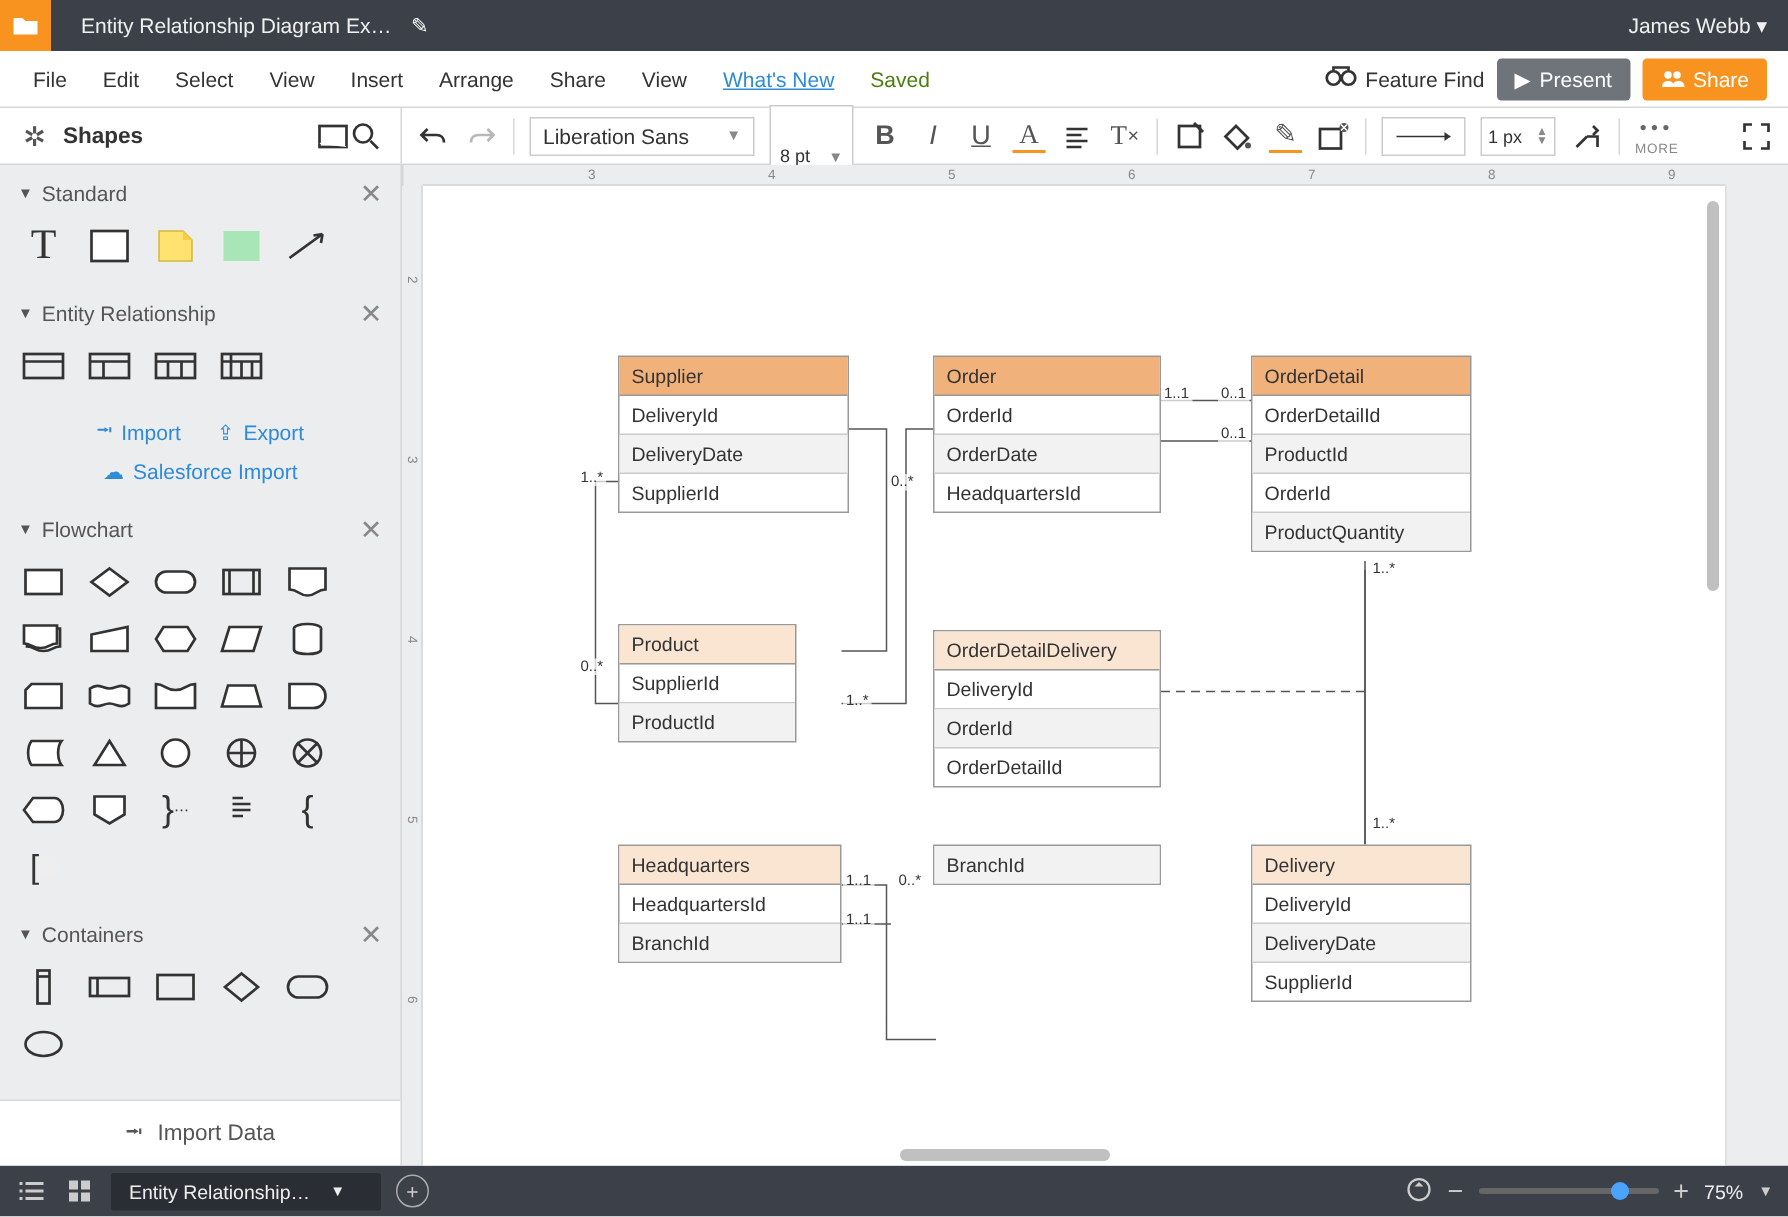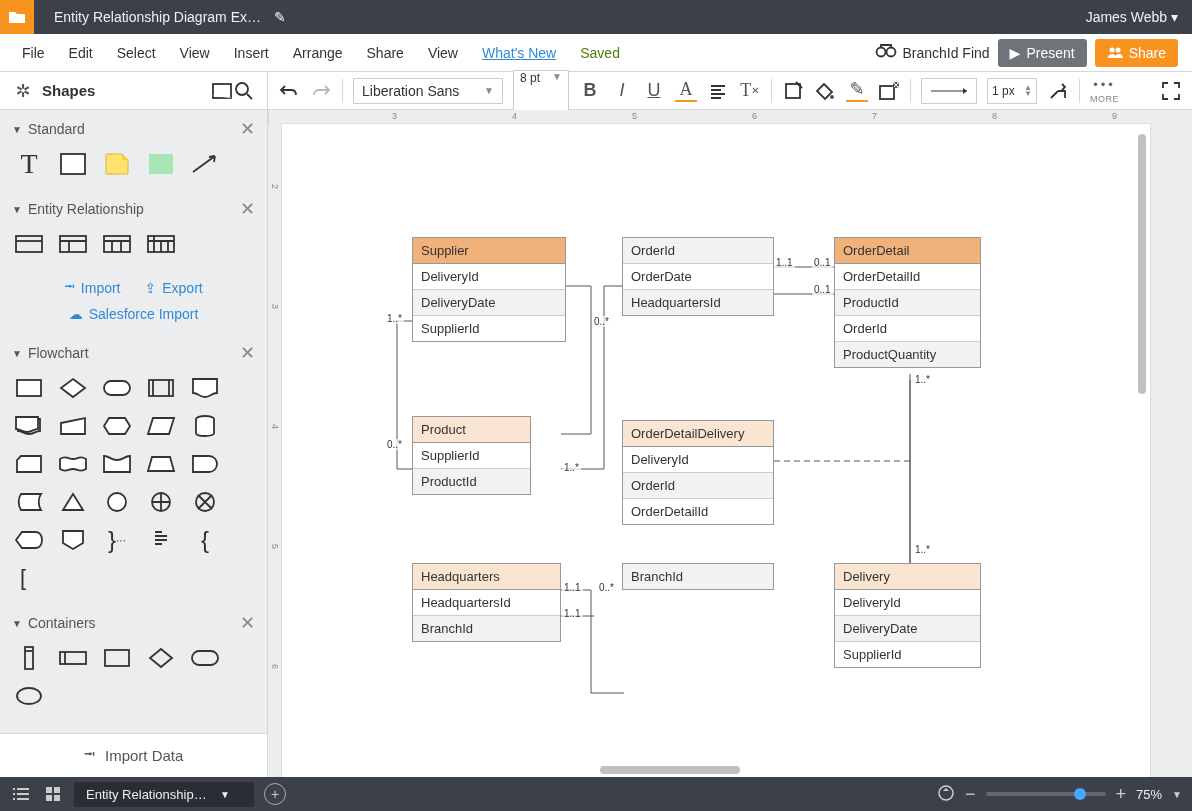--- a/index.html
+++ b/index.html
@@ -19,21 +19,21 @@
 .btn-gray{background:#6f737a;color:#fff;border-radius:3px;padding:6px 12px;display:flex;align-items:center;gap:6px;font-size:14px;font-weight:500}
 .btn-orange{background:#f7931e;color:#fff;border-radius:3px;padding:6px 12px;display:flex;align-items:center;gap:6px;font-size:14px;font-weight:500}
 .toolbar{height:38px;border-bottom:1px solid #d6d6d6;display:flex;align-items:center}
 .toolbar .left-section{width:268px;height:100%;display:flex;align-items:center;padding:0 12px;border-right:1px solid #d6d6d6}
 .toolbar .left-section .shapes-label{font-weight:600;font-size:15px;margin-left:8px}
 .toolbar .left-section .spacer{flex:1}
 .toolbar .right-section{flex:1;display:flex;align-items:center;padding:0 10px;gap:10px}
 .tb-icon{width:22px;height:22px;display:flex;align-items:center;justify-content:center;color:#555;font-size:18px}
 .divider{width:1px;height:24px;background:#d6d6d6}
 .font-select{border:1px solid #ccc;height:26px;width:150px;padding:0 8px;font-size:14px;display:flex;align-items:center;justify-content:space-between;background:#fff}
-.size-select{border:1px solid #ccc;height:42px;width:56px;padding:0 6px;font-size:12px;display:flex;align-items:flex-start;justify-content:space-between;background:#fff}
+.size-select{border:1px solid #ccc;height:42px;width:56px;padding:0 6px;font-size:12px;display:flex;align-items:flex-end;justify-content:space-between;background:#fff}
 .line-select{border:1px solid #ccc;height:26px;width:56px;display:flex;align-items:center;justify-content:center;background:#fff}
 .px-select{border:1px solid #ccc;height:26px;width:50px;padding:0 4px;font-size:12px;display:flex;align-items:center;justify-content:space-between;background:#fff}
 .more-label{font-size:9px;color:#888;letter-spacing:0.5px}
 .more-stack{display:flex;flex-direction:column;align-items:center;gap:2px}
 .text-style{font-family:"Times New Roman",serif;font-size:18px}
 .main{display:flex;height:667px}
 .sidebar{width:268px;background:#ecedee;border-right:1px solid #d6d6d6;overflow-y:auto;position:relative}
 .panel-header{display:flex;align-items:center;padding:8px 12px;font-size:14px;color:#555;cursor:pointer}
 .panel-header .tri{font-size:10px;margin-right:6px}
 .panel-header .close-x{margin-left:auto;font-size:18px;color:#888}
@@ -101,21 +101,21 @@
   <div class="mitem">View</div>
   <div class="mitem link">What's New</div>
   <div class="mitem saved">Saved</div>
   <div class="spacer"></div>
   <div class="ff">
     <span><svg width="20" height="14">
           <circle cx="5" cy="8" r="4.5" class="shape-svg"></circle>
           <circle cx="15" cy="8" r="4.5" class="shape-svg"></circle>
           <path d="M5 3V1h10v2" class="shape-svg"></path>
         </svg></span>
-    <span>BranchId Find</span>
+    <span>Feature Find</span>
   </div>
   <div class="btn-gray">
     <span>▶</span>
     <span>Present</span>
   </div>
   <div class="btn-orange">
     <span><svg width="16" height="12">
           <circle cx="5" cy="4" r="2.5" fill="#fff"></circle>
           <circle cx="11" cy="4" r="2.5" fill="#fff"></circle>
           <path d="M1 12c0-3 2-4 4-4s4 1 4 4M8 12c0-3 2-4 4-4s4 1 4 4" fill="#fff"></path>
@@ -534,20 +534,21 @@
       </svg>
 
       <div class="entity" style="left:130px;top:113px;width:154px">
         <div class="ehead">Supplier</div>
         <div class="erow">DeliveryId</div>
         <div class="erow">DeliveryDate</div>
         <div class="erow">SupplierId</div>
       </div>
 
       <div class="entity" style="left:340px;top:113px;width:152px">
+        <div class="ehead">Order</div>
         <div class="erow">OrderId</div>
         <div class="erow">OrderDate</div>
         <div class="erow">HeadquartersId</div>
       </div>
 
       <div class="entity" style="left:552px;top:113px;width:147px">
         <div class="ehead">OrderDetail</div>
         <div class="erow">OrderDetailId</div>
         <div class="erow">ProductId</div>
         <div class="erow">OrderId</div>

